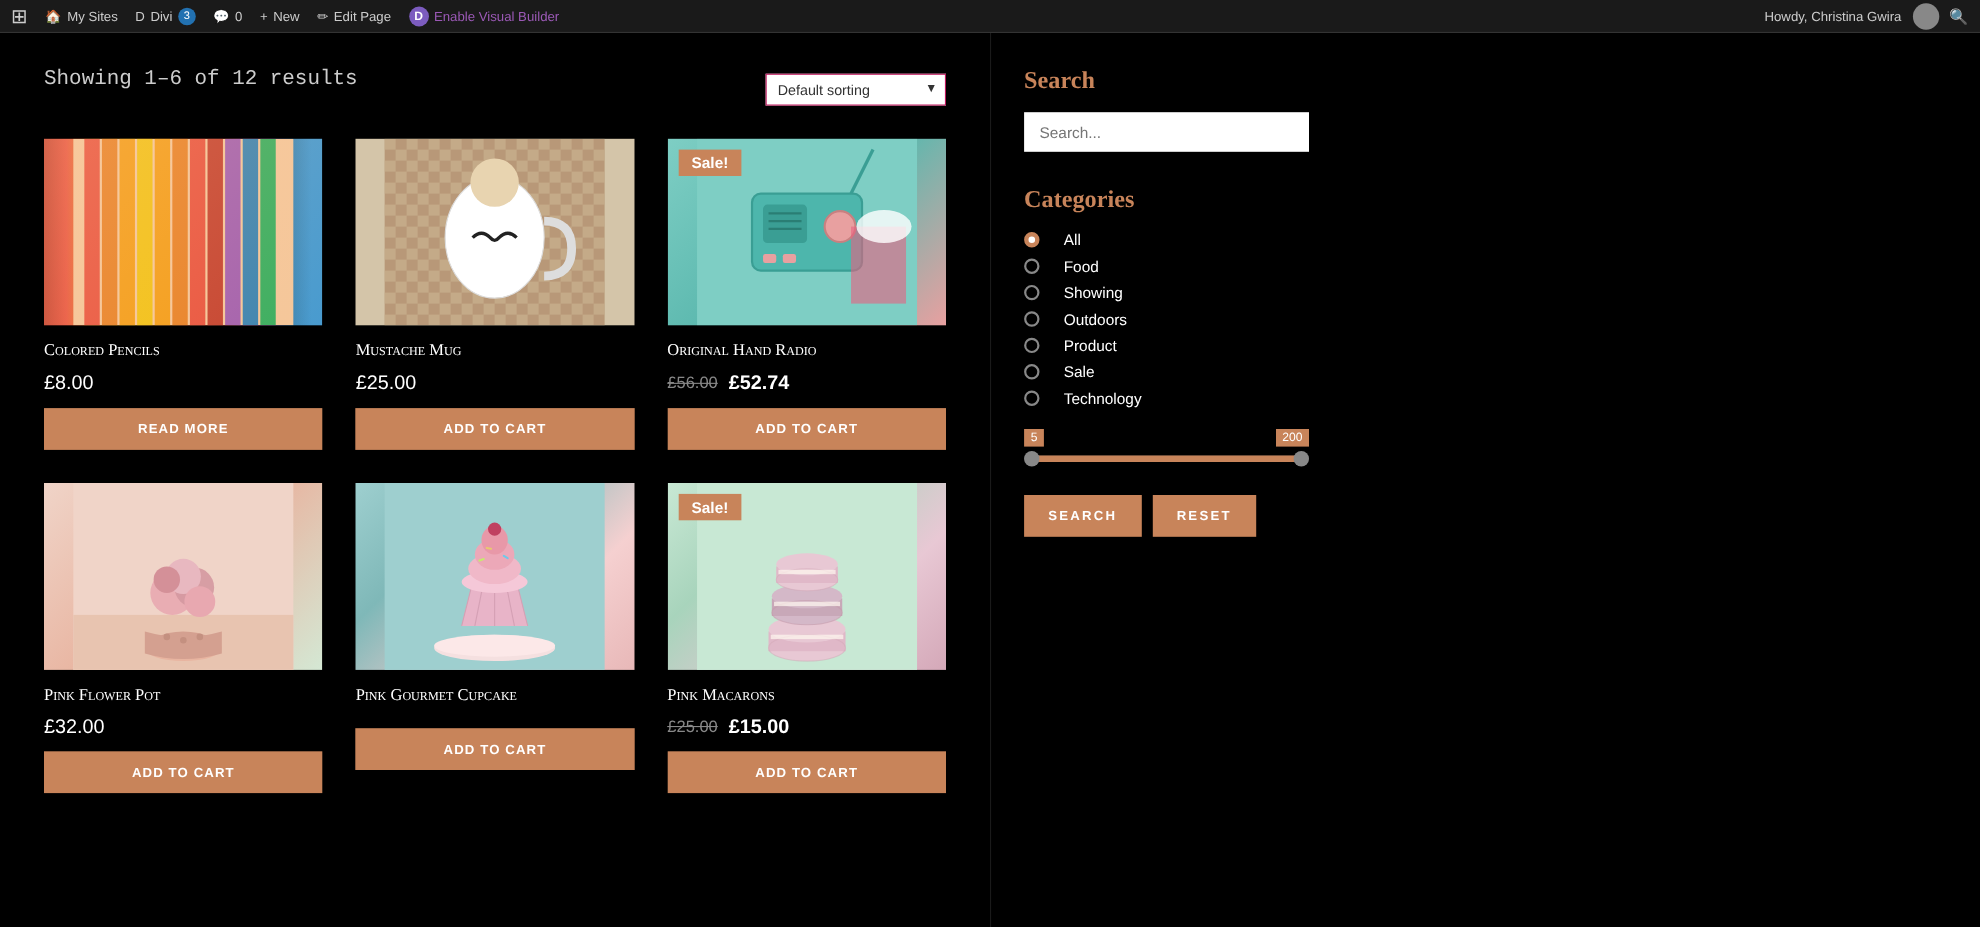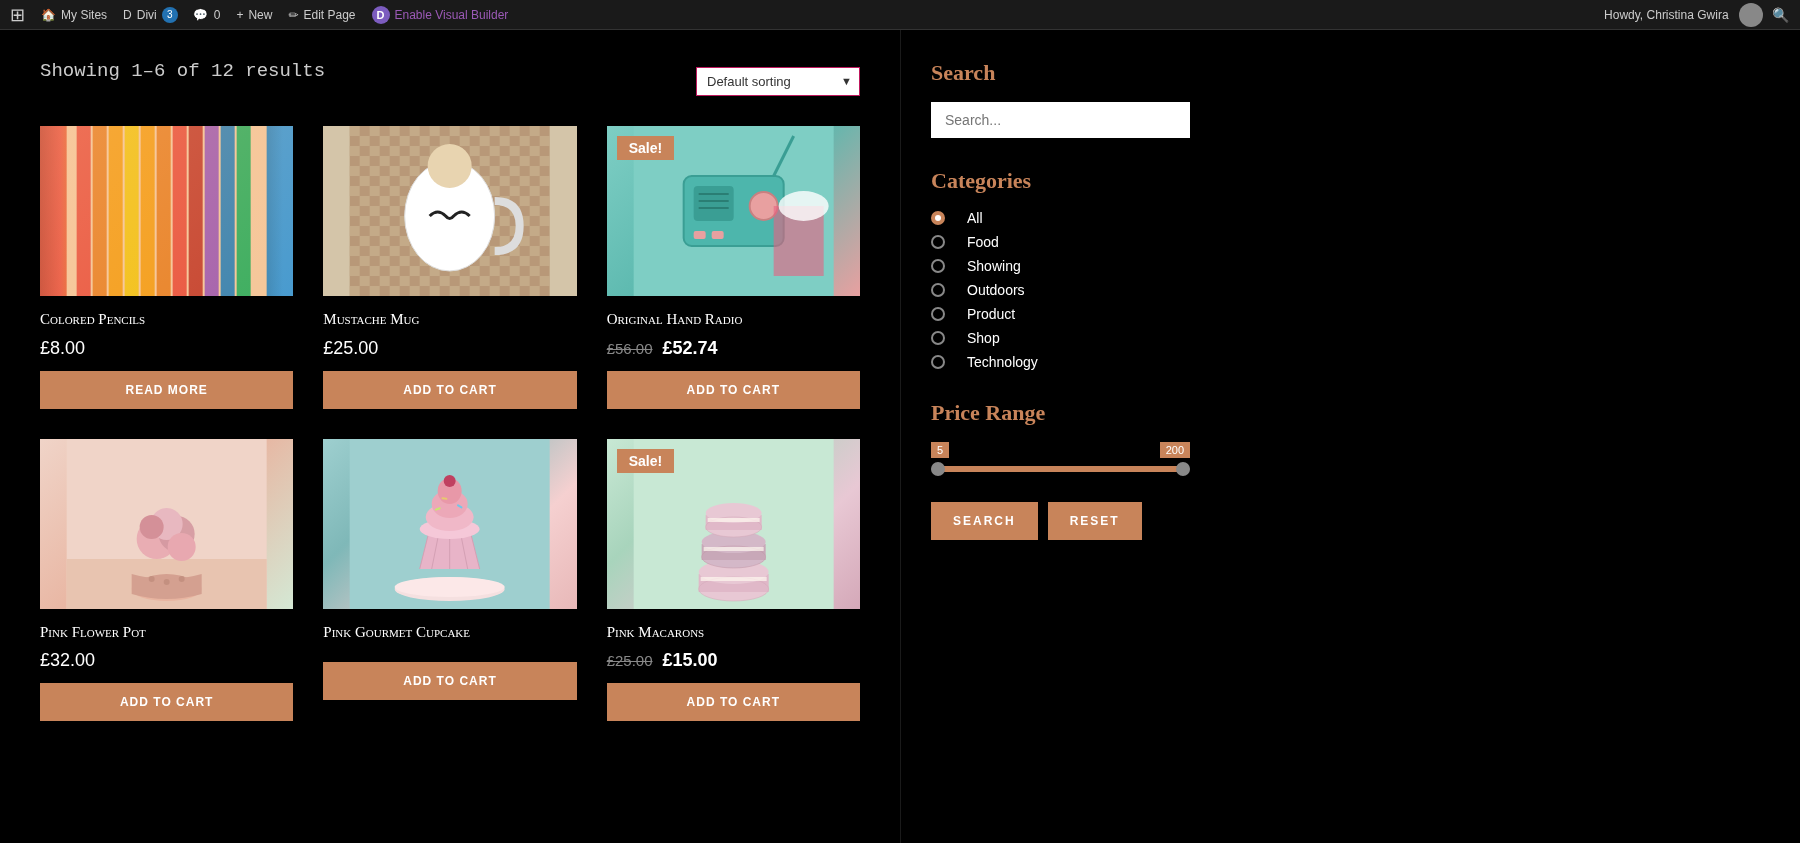--- a/index.html
+++ b/index.html
@@ -272,21 +272,21 @@
       padding: 10px 14px;
       background: #fff;
       border: none;
       color: #333;
       font-size: 14px;
       font-family: Arial, sans-serif;
       outline: none;
       margin-bottom: 30px;
     }
 
-    .categories-section { margin-bottom: 30px; }
+    .categories-section { margin-bottom: 20px; }
 
     .category-item {
       display: flex;
       align-items: center;
       gap: 22px;
       margin-bottom: 8px;
       cursor: pointer;
     }
 
     .category-radio {
@@ -701,30 +701,29 @@
       <div class="category-item">
         <span class="category-radio"></span>
         <span class="category-label">Outdoors</span>
       </div>
       <div class="category-item">
         <span class="category-radio"></span>
         <span class="category-label">Product</span>
       </div>
       <div class="category-item">
         <span class="category-radio"></span>
-        <span class="category-label">Shop</span>
+        <span class="category-label">Sale</span>
       </div>
       <div class="category-item">
         <span class="category-radio"></span>
         <span class="category-label">Technology</span>
       </div>
     </div>
 
     <div class="price-range-section">
-      <h3 class="sidebar-section-title">Price Range</h3>
 
       <div class="price-range-labels">
         <span class="price-label">5</span>
         <span class="price-label">200</span>
       </div>
 
       <div class="range-track">
         <div class="range-fill"></div>
         <div class="range-thumb left"></div>
         <div class="range-thumb right"></div>

